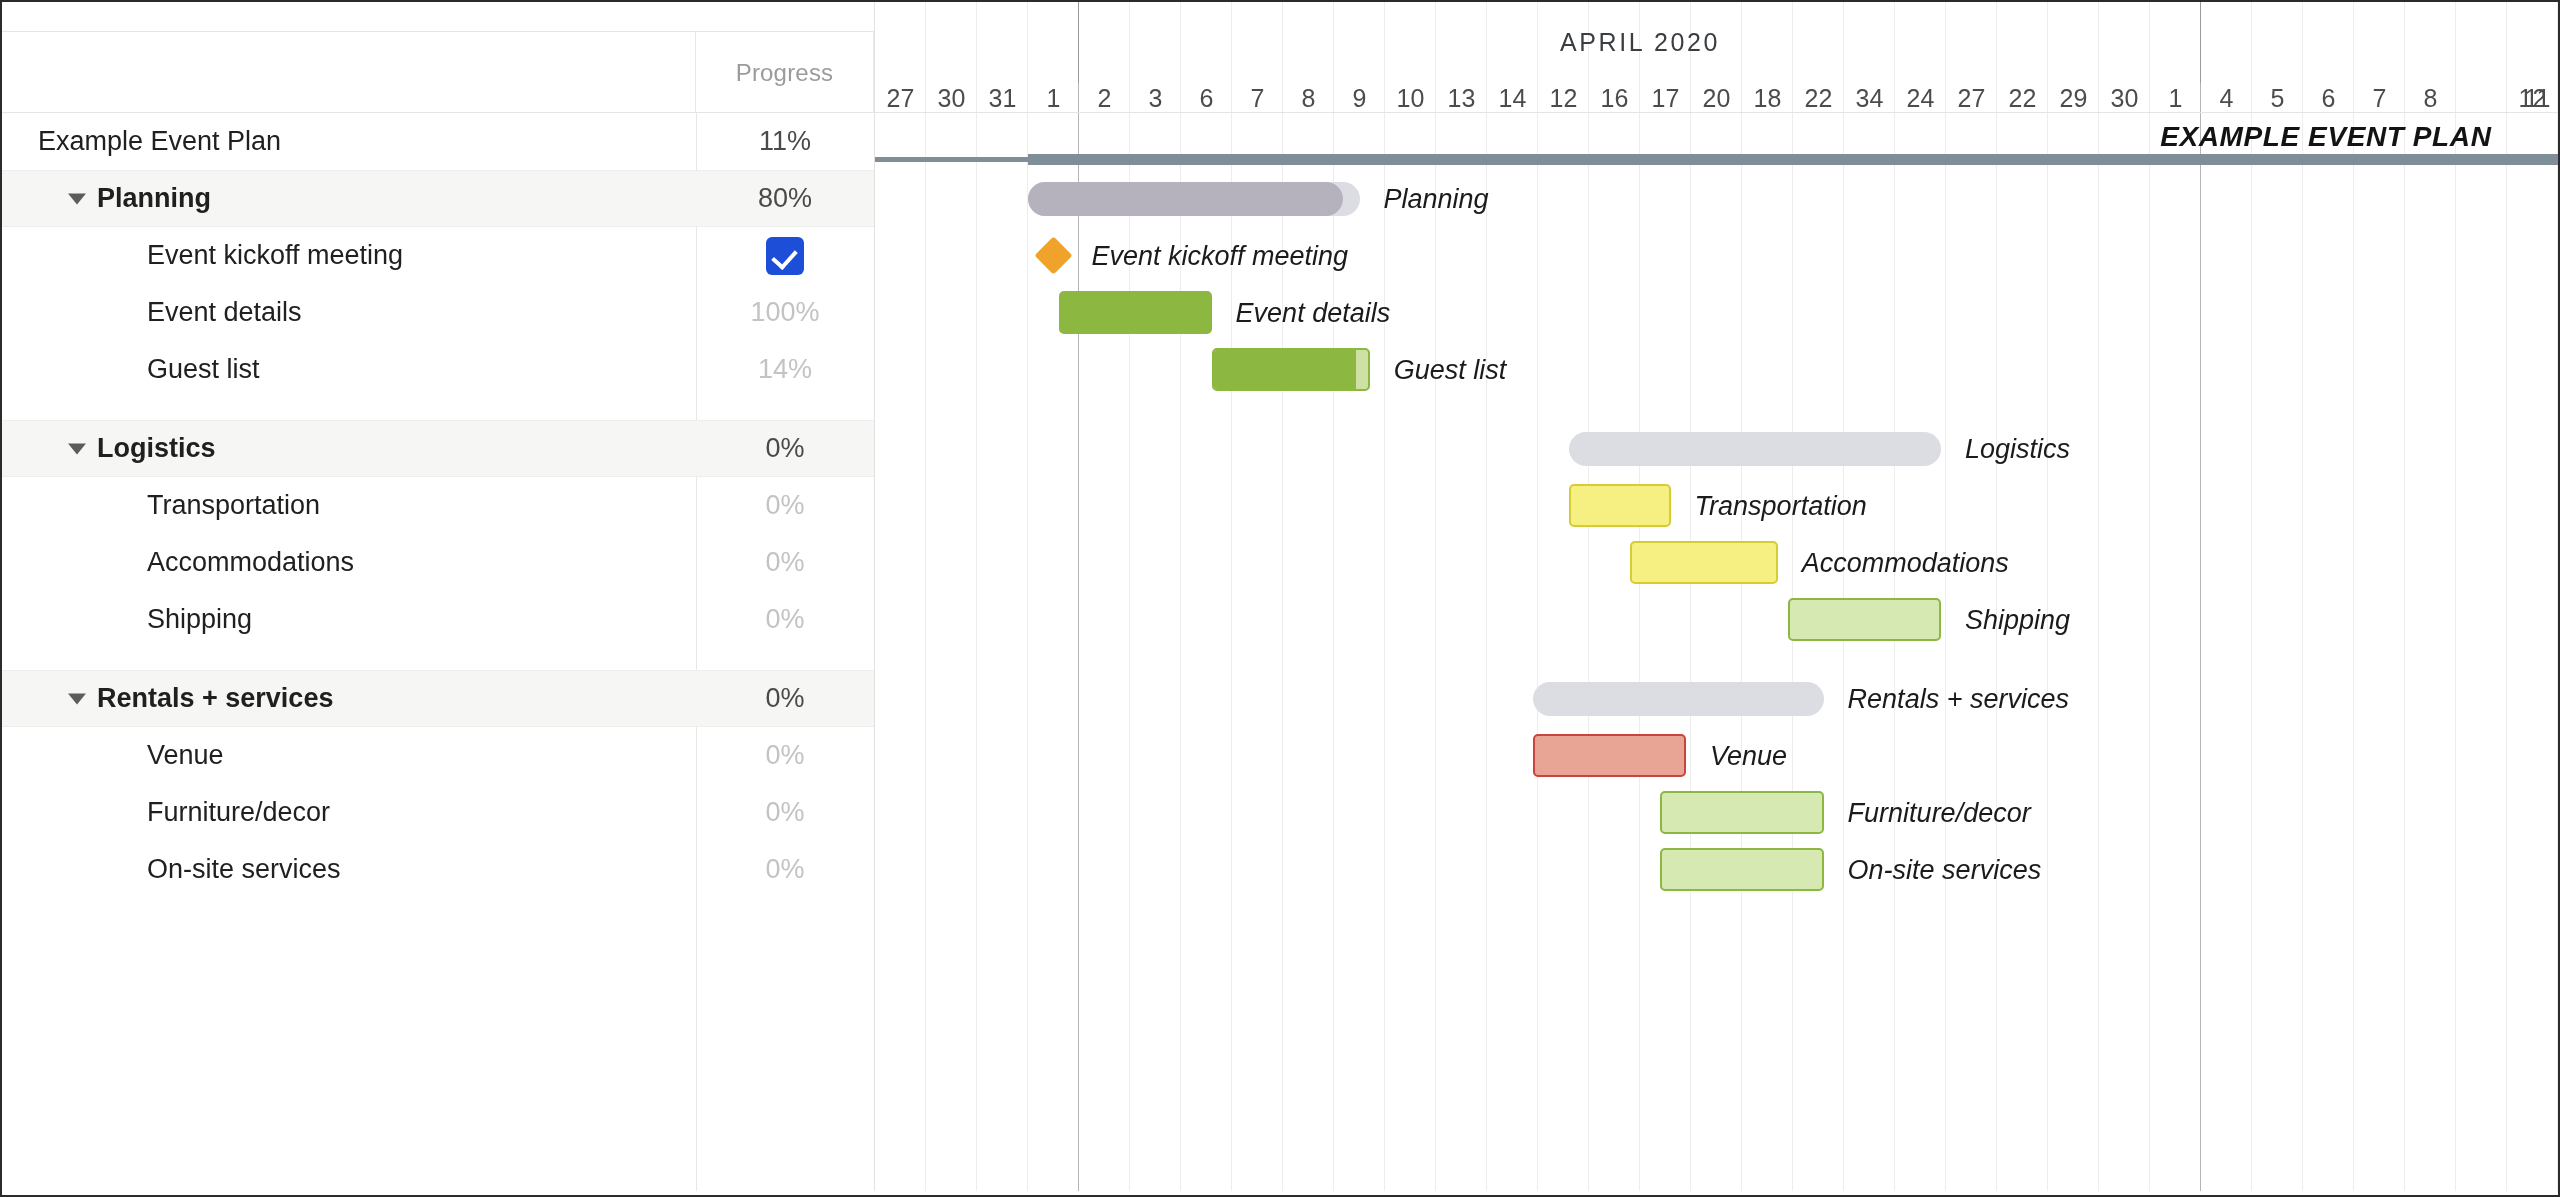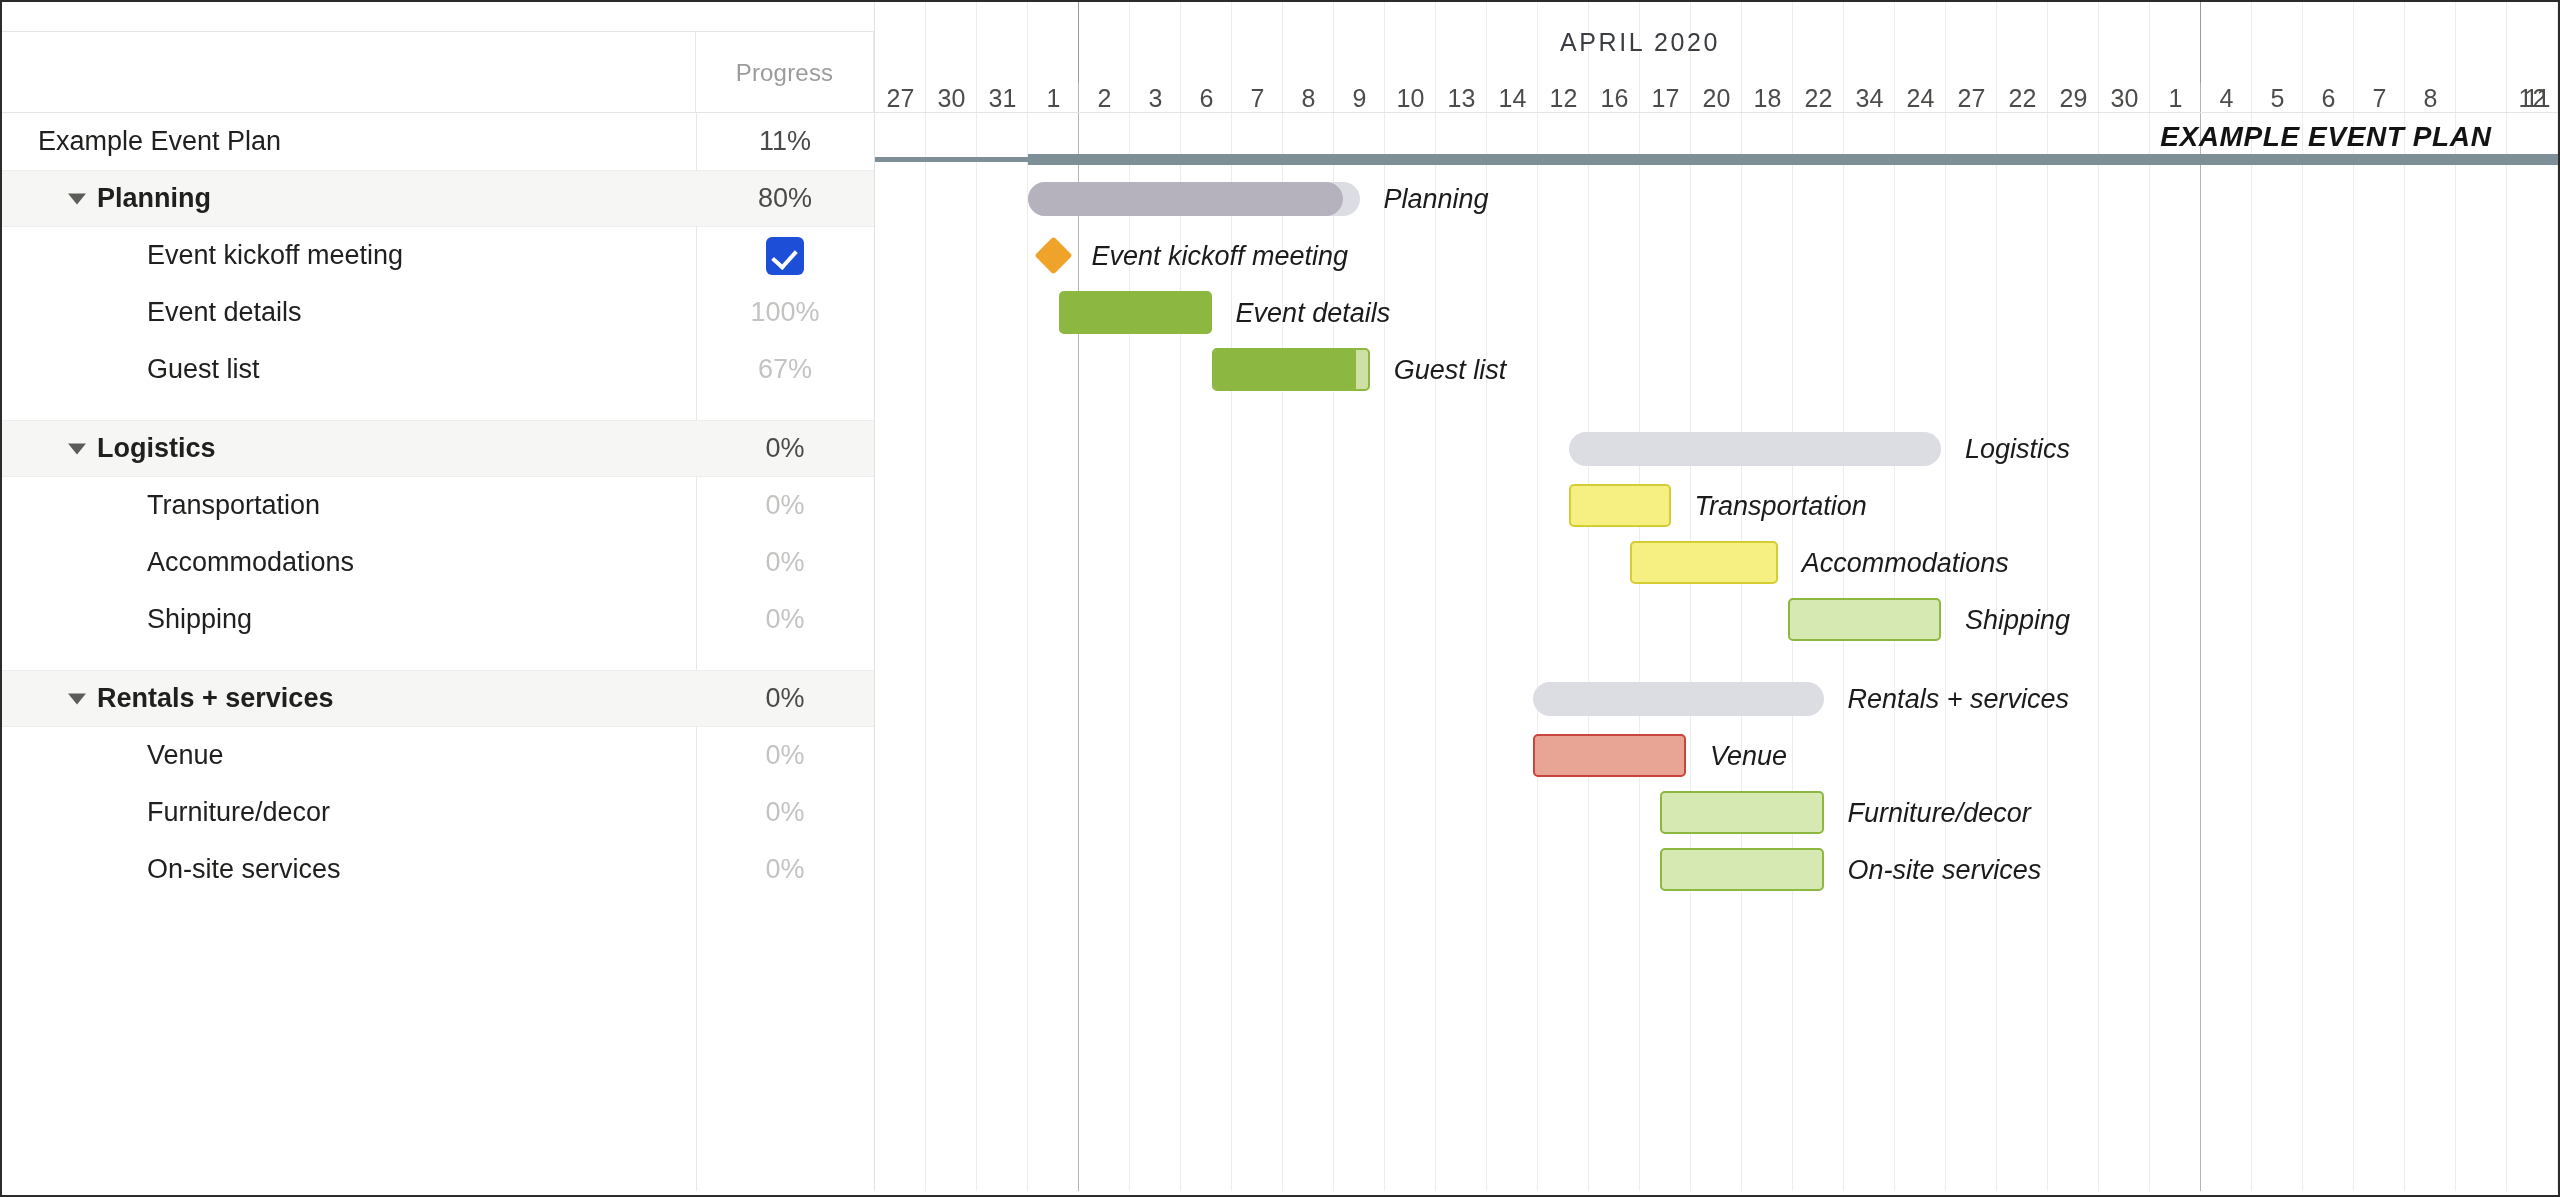--- a/index.html
+++ b/index.html
@@ -246,21 +246,21 @@
             <div class="checkbox">
               <i></i>
             </div>
           </div>
           <div class="row" style="top: 171px;">
             <div class="row-label lvl2">Event details</div>
             <div class="row-prog muted">100%</div>
           </div>
           <div class="row" style="top: 228px;">
             <div class="row-label lvl2">Guest list</div>
-            <div class="row-prog muted">67%</div>
+            <div class="row-prog muted">14%</div>
           </div>
           <div class="row group" style="top: 307px;">
             <div class="caret"></div>
             <div class="row-label lvl1">Logistics</div>
             <div class="row-prog">0%</div>
           </div>
           <div class="row" style="top: 364px;">
             <div class="row-label lvl2">Transportation</div>
             <div class="row-prog muted">0%</div>
           </div>

